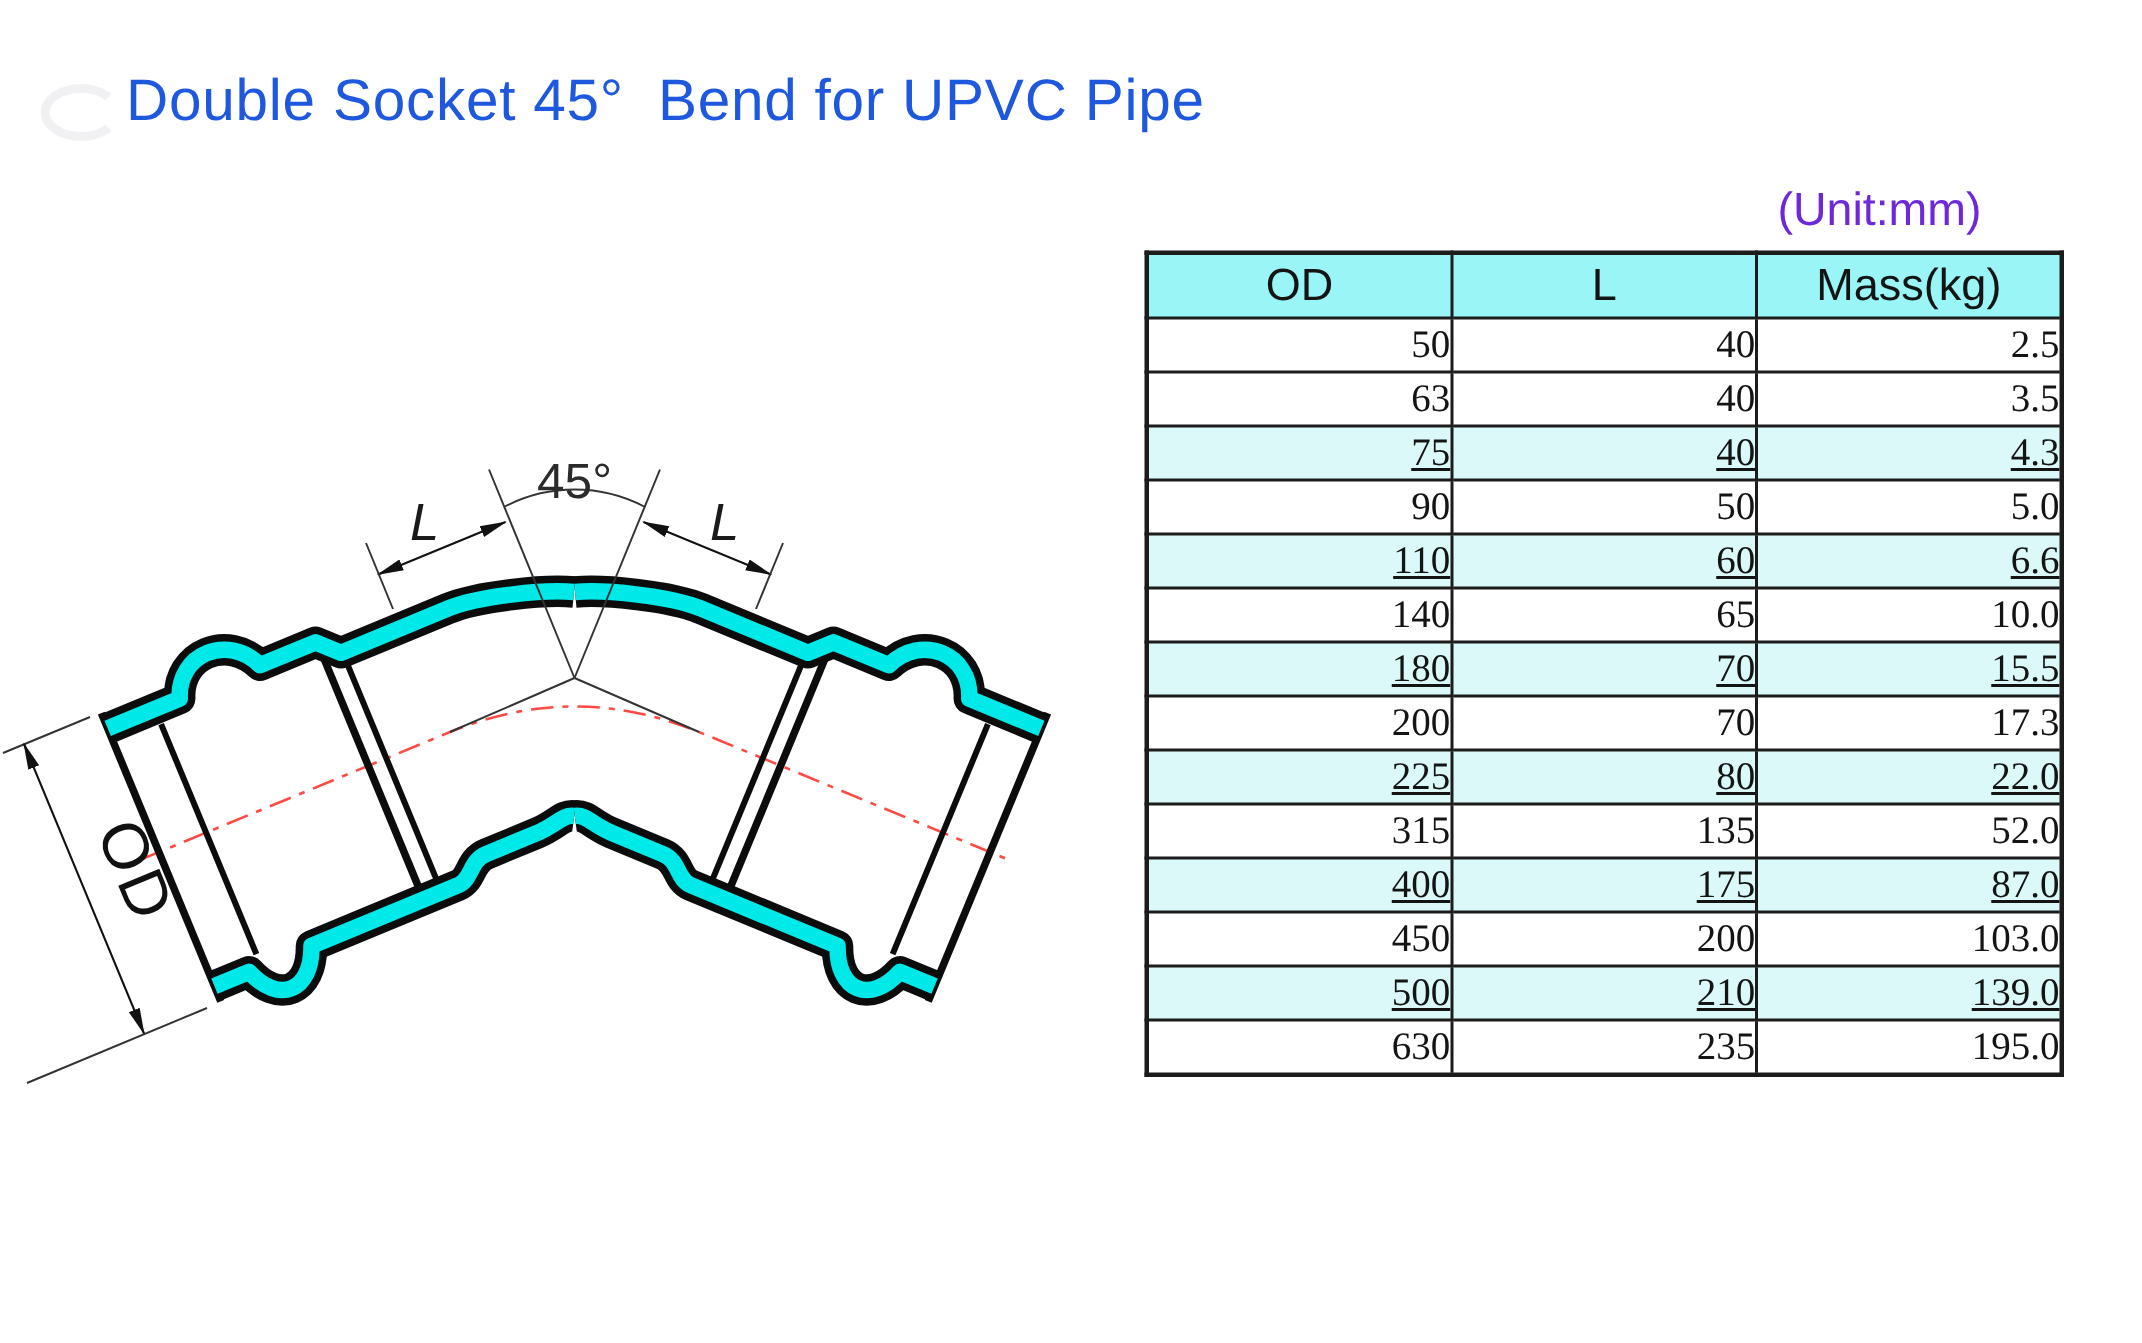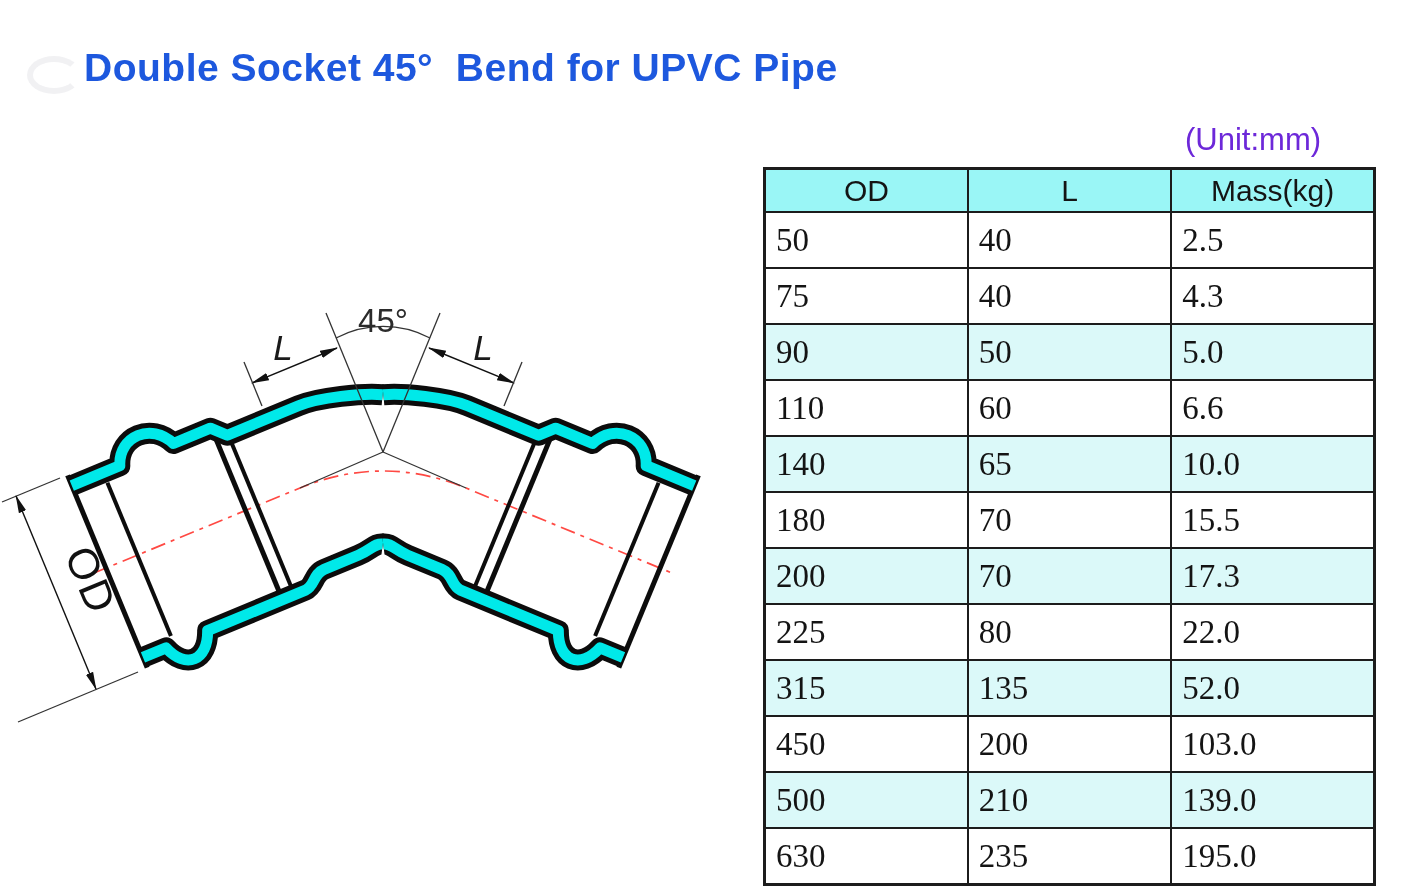--- a/index.html
+++ b/index.html
@@ -15,43 +15,43 @@
     width:1428px;height:895px;position:relative;overflow:hidden;
     background:#ffffff;font-family:"Liberation Sans",sans-serif;color:var(--ink);
   }
   .watermark{
     position:absolute;left:27px;top:56px;width:42px;height:26px;
     border:6px solid #ededf0;border-radius:50%;
     border-right-color:transparent;opacity:.75;
   }
   h1.title{
     position:absolute;left:84px;top:46px;margin:0;
-    font-size:39px;font-weight:bold;letter-spacing:.5px;
+    font-size:39px;font-weight:normal;letter-spacing:.5px;
     color:var(--accent-blue);white-space:pre;
   }
   .unit-note{
     position:absolute;left:1185px;top:122px;width:170px;
     font-size:31px;color:#6d28d9;text-align:left;letter-spacing:0;
   }
   table.spec{
     position:absolute;left:763px;top:167px;width:613px;
     border-collapse:collapse;table-layout:fixed;
     border:3px solid #1c1c1c;
   }
   table.spec th{
     height:41px;background:var(--header-cyan);
     font-weight:normal;font-size:30px;font-family:"Liberation Sans",sans-serif;
     border:2px solid #1c1c1c;padding:0;text-align:center;
   }
   table.spec td{
-    height:34px;font-size:33px;font-family:"Liberation Serif",serif;
-    border:2px solid #1c1c1c;padding:10px;text-align:left;line-height:34px;
+    height:34px;font-size:26px;font-family:"Liberation Serif",serif;
+    border:2px solid #1c1c1c;padding:0;text-align:right;line-height:34px;
   }
   table.spec tbody tr{background:#ffffff;}
-  table.spec tbody tr:nth-child(2n+3){background:var(--row-cyan);}
+  table.spec tbody tr:nth-child(2n+3){background:var(--row-cyan);text-decoration:underline;}
   svg.drawing{position:absolute;left:0;top:268px;}
   .iln{stroke:#0c0c0c;fill:none;}
   .bandK{fill:none;stroke:#0c0c0c;stroke-width:21;stroke-linejoin:round;stroke-linecap:butt;}
   .bandC{fill:none;stroke:var(--pipe-cyan);stroke-width:11;stroke-linejoin:round;stroke-linecap:butt;}
   .thin{stroke:#333;stroke-width:1.3px;fill:none;}
   .dim{stroke:#111;stroke-width:1.4px;fill:none;}
   .ctr{stroke:var(--line-red);stroke-width:1.7px;fill:none;stroke-dasharray:15 6 4 6;}
   .lblAngle{font:33px "Liberation Sans",sans-serif;fill:#2b2b2b;}
   .lblL{font:italic 35px "Liberation Sans",sans-serif;fill:#1a1a1a;}
   .lblOD{font:43px "Liberation Sans",sans-serif;fill:#111;letter-spacing:2px;}
@@ -72,20 +72,25 @@
       <th>OD</th>
       <th>L</th>
       <th>Mass(kg)</th>
     </tr>
   </thead>
   <tbody>
       <tr>
         <td>50</td>
         <td>40</td>
         <td>2.5</td>
+      </tr>
+      <tr>
+        <td>63</td>
+        <td>40</td>
+        <td>3.5</td>
       </tr>
       <tr>
         <td>75</td>
         <td>40</td>
         <td>4.3</td>
       </tr>
       <tr>
         <td>90</td>
         <td>50</td>
         <td>5.0</td>
@@ -112,20 +117,25 @@
       </tr>
       <tr>
         <td>225</td>
         <td>80</td>
         <td>22.0</td>
       </tr>
       <tr>
         <td>315</td>
         <td>135</td>
         <td>52.0</td>
+      </tr>
+      <tr>
+        <td>400</td>
+        <td>175</td>
+        <td>87.0</td>
       </tr>
       <tr>
         <td>450</td>
         <td>200</td>
         <td>103.0</td>
       </tr>
       <tr>
         <td>500</td>
         <td>210</td>
         <td>139.0</td>

